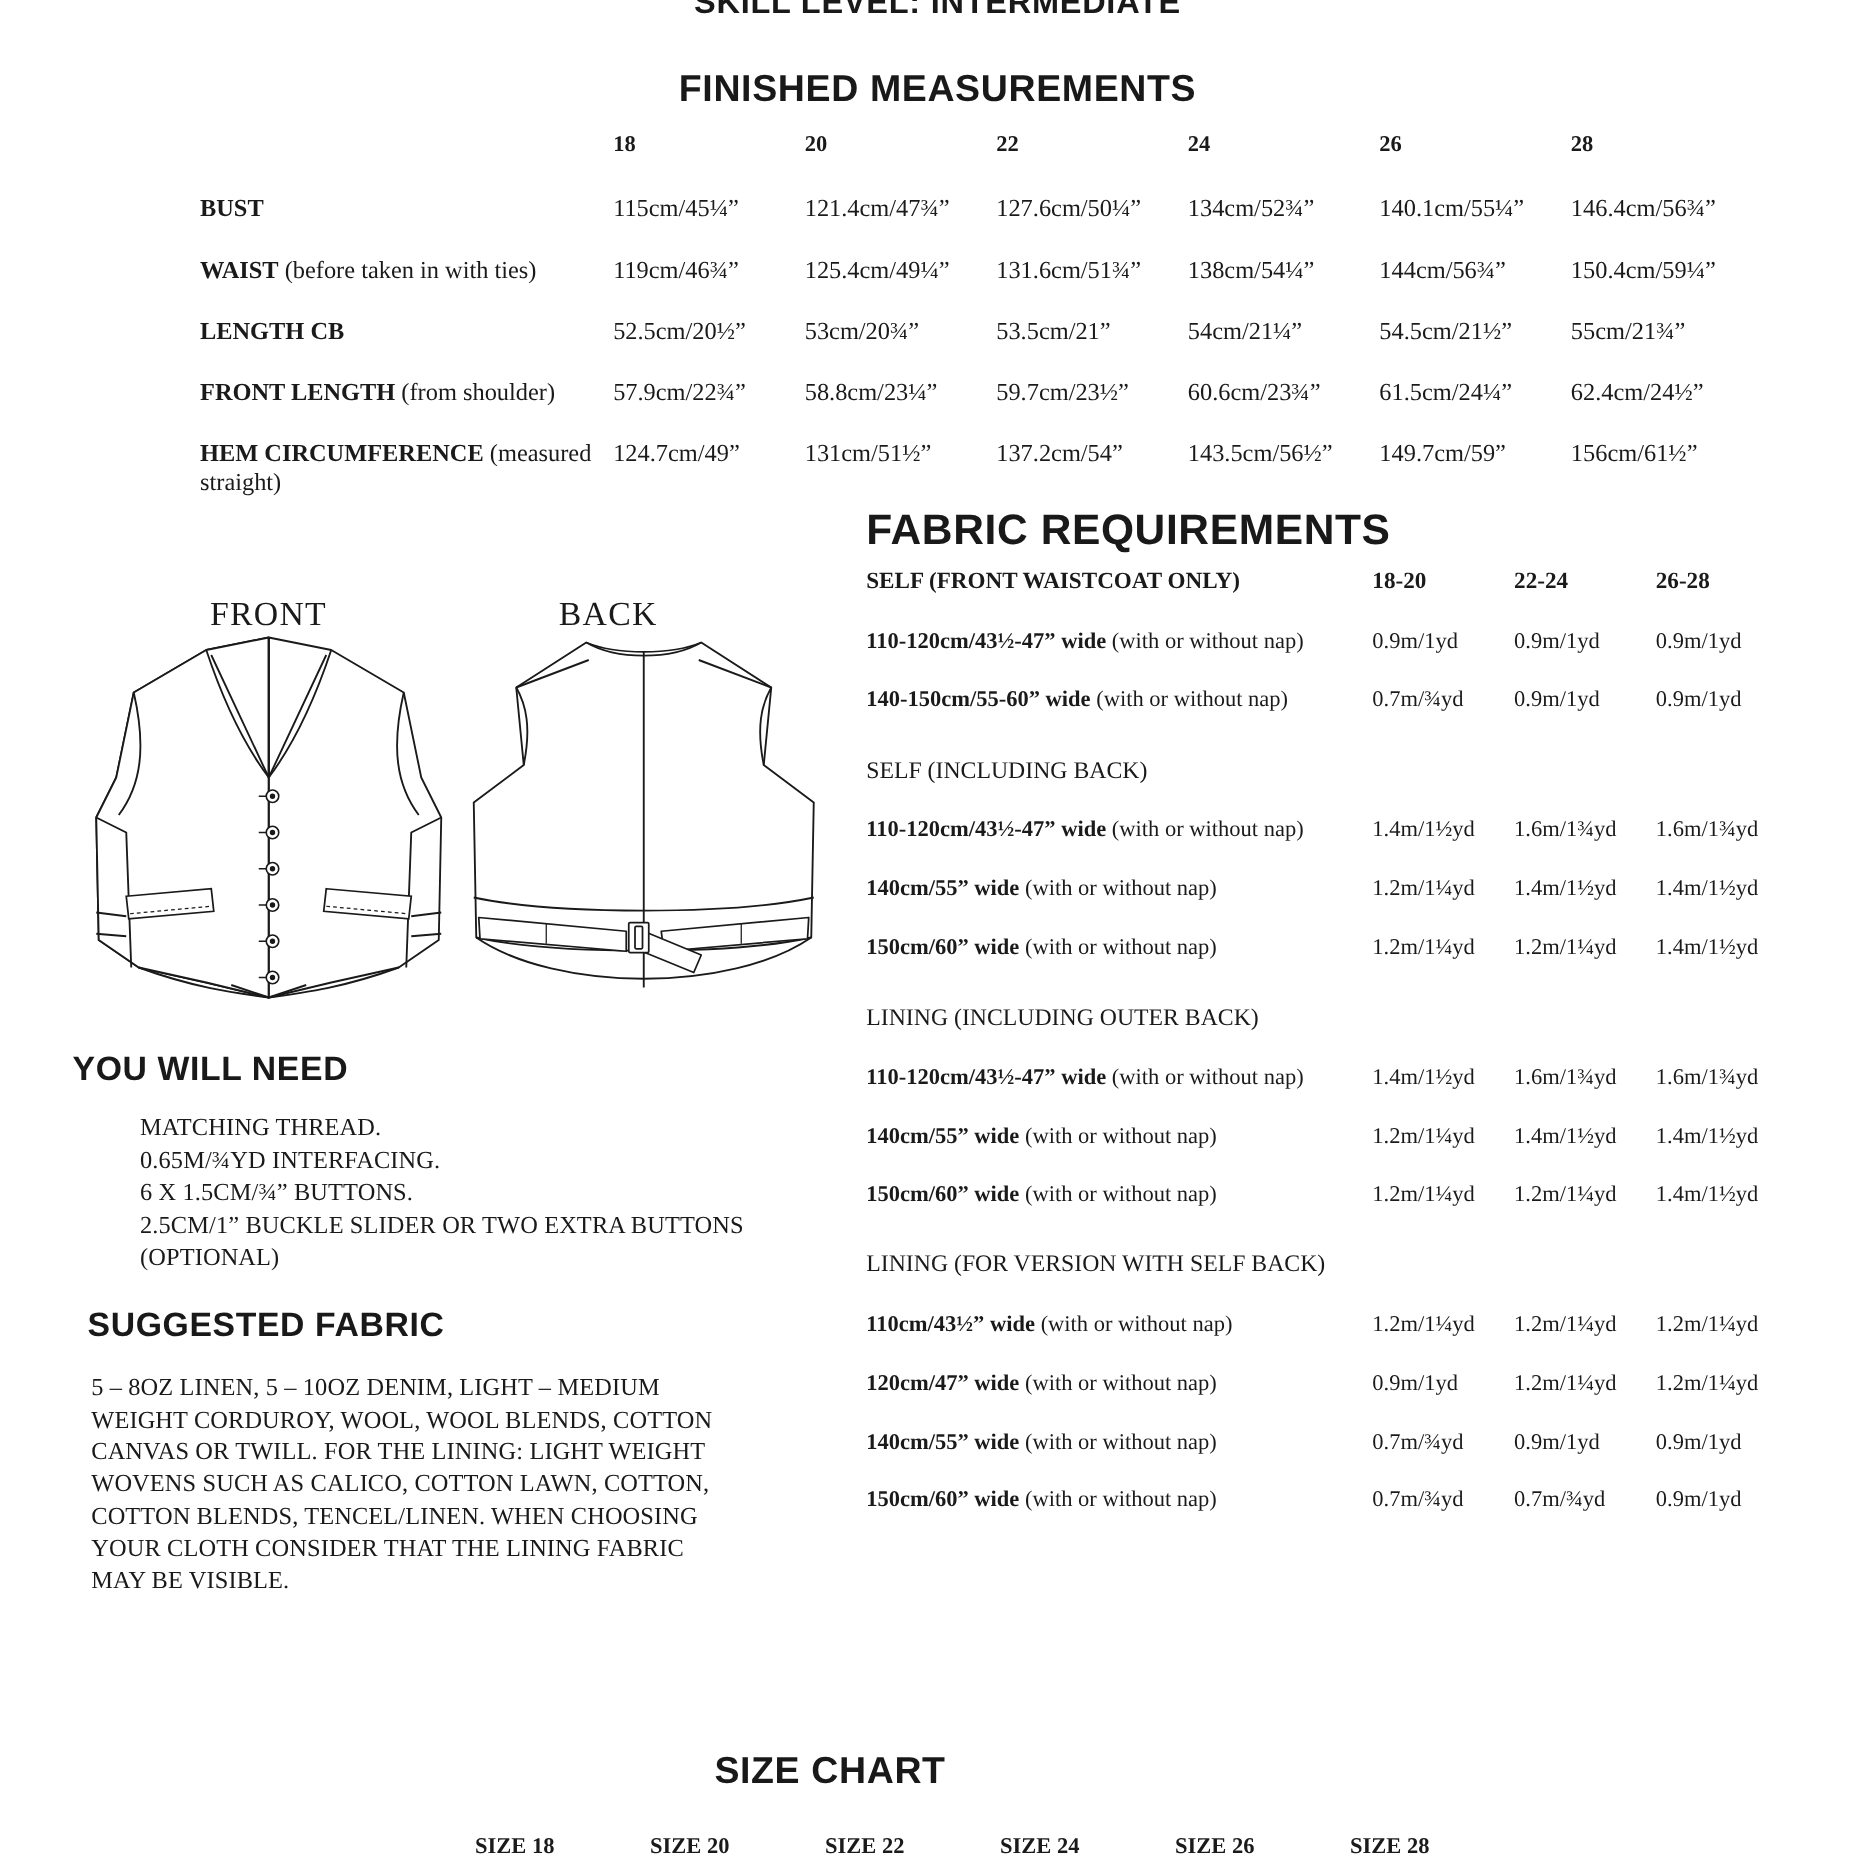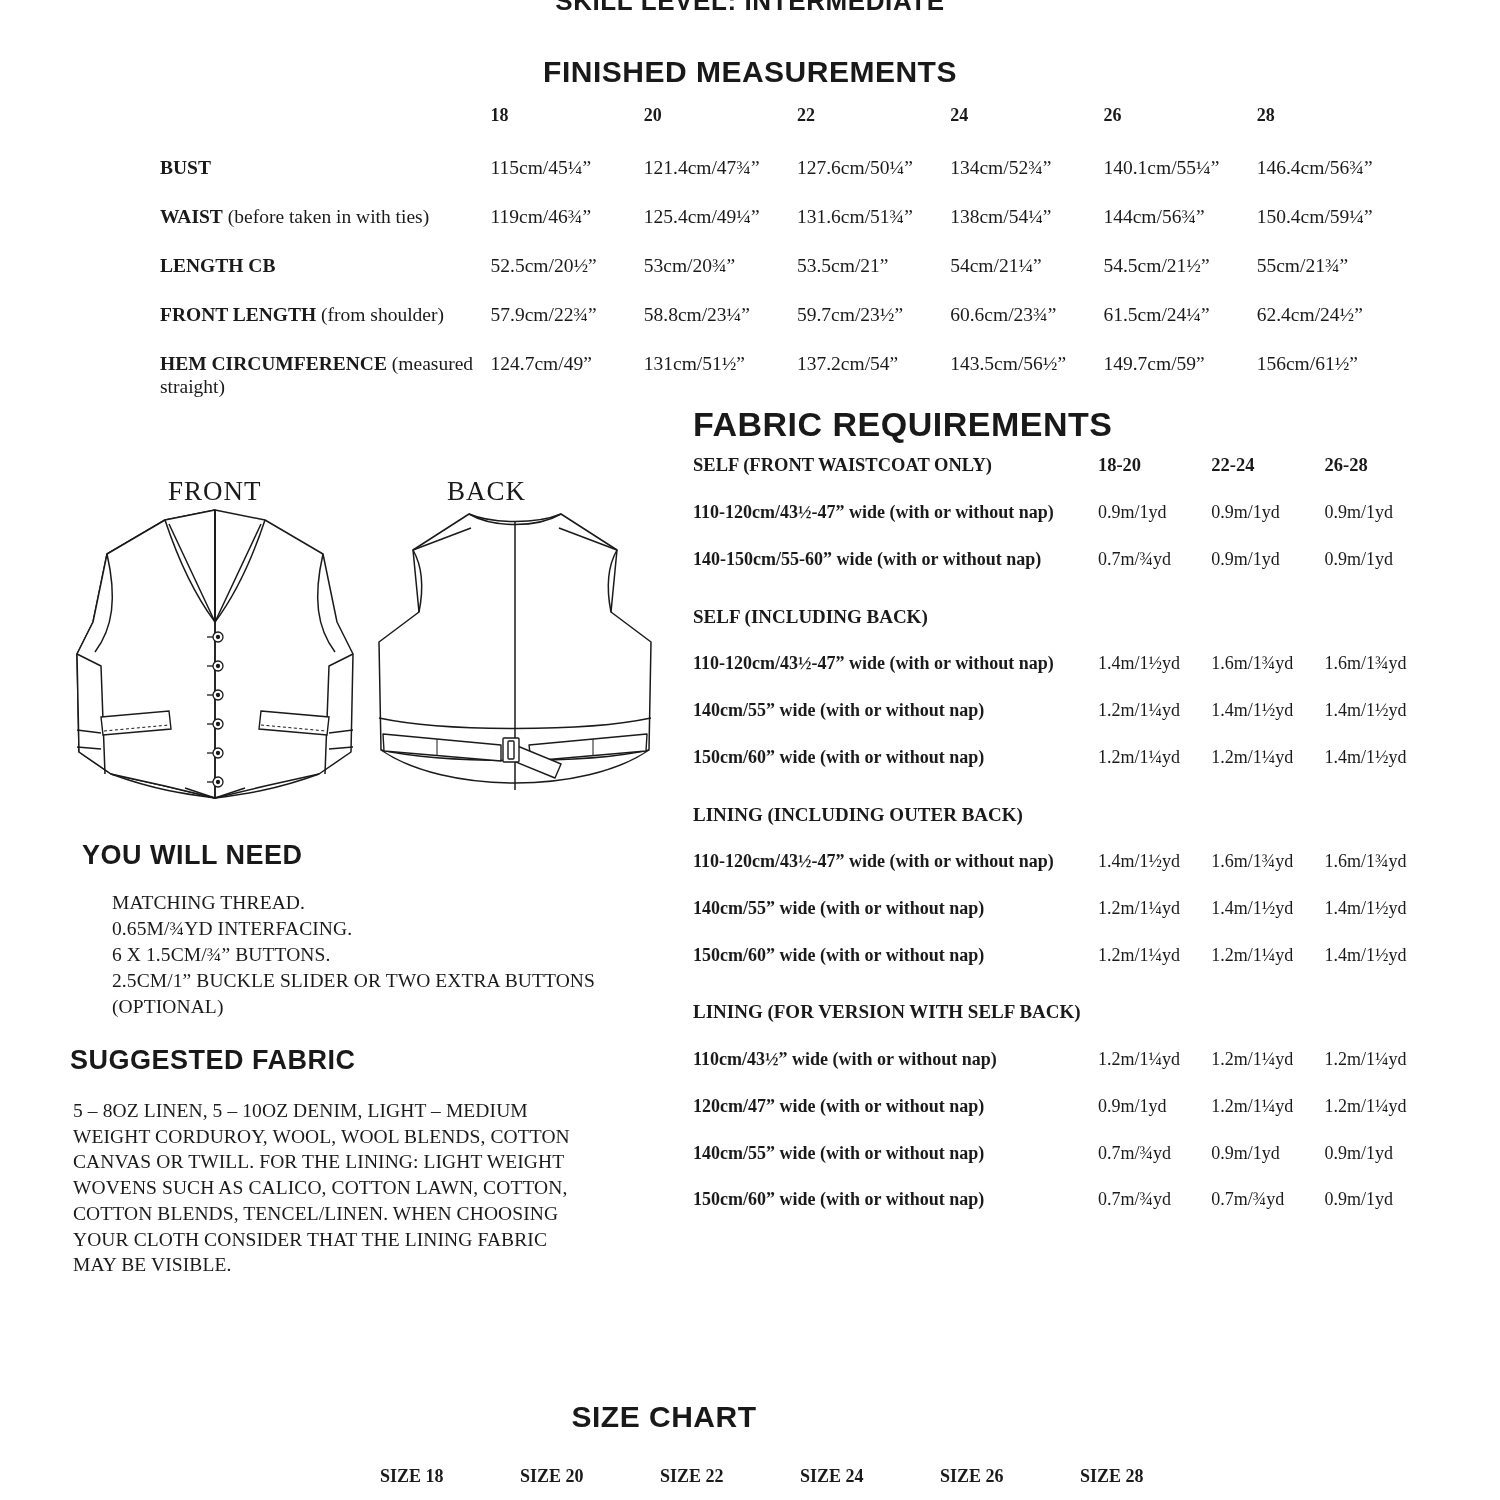--- a/index.html
+++ b/index.html
@@ -58,45 +58,45 @@
   
   .tech { position: absolute; top: 470px; left: 55px; width: 620px; height: 360px; }
   .tech-label {
     position: absolute; font-size: 27px; font-family: Liberation Serif, serif;
     letter-spacing: 1px;
   }
   .tech-label.front { top: 6px; left: 113px; }
   .tech-label.back  { top: 6px; left: 392px; }
 
   
-  .ywn-title { position: absolute; top: 840px; left: 82px; font-size: 27px; }
+  .ywn-title { position: absolute; top: 840px; left: 58px; font-size: 27px; }
   .ywn-body {
     position: absolute; top: 890px; left: 73px; width: 530px;
     font-size: 19.5px; line-height: 1.33; letter-spacing: 0.1px;
   }
 
   
   .sf-title { position: absolute; top: 1045px; left: 70px; font-size: 27px; }
   .sf-body {
     position: absolute; top: 1098px; left: 73px; width: 500px;
     font-size: 19.5px; line-height: 1.32; letter-spacing: 0.1px;
   }
 
   
   .fr-title { position: absolute; top: 405px; left: 693px; font-size: 34px; }
   .fr-wrap { position: absolute; top: 455px; left: 693px; width: 760px; }
   .fr-table { border-collapse: collapse; width: 745px; }
   .fr-table td { vertical-align: top; font-size: 18px; line-height: 1.15; }
   .fr-table td.lbl { width: 400px; padding-right: 8px; margin-left: 29px; }
   .fr-table td.num { width: 112px; }
   .fr-table tr.head td { font-weight: bold; padding-bottom: 26px; font-size: 18.5px; }
-  .fr-table tr.sec td  { font-weight: bold; padding-top: 10px; padding-bottom: 26px; font-size: 19px; }
+  .fr-table tr.sec td  { font-weight: normal; padding-top: 10px; padding-bottom: 26px; font-size: 19px; }
   .fr-table tr.data td { padding-bottom: 26px; }
   .fr-table tr.data td.lbl b { font-weight: bold; }
-  .fr-table tr.data td.lbl span { font-weight: bold; }
+  .fr-table tr.data td.lbl span { font-weight: normal; }
 
   
   .sc-title {
     position: absolute; top: 1400px; left: 0; width: 1328px;
     text-align: center; font-size: 30px;
   }
   .sc-head {
     position: absolute; top: 1466px; left: 380px; width: 840px;
     display: flex;
   }

